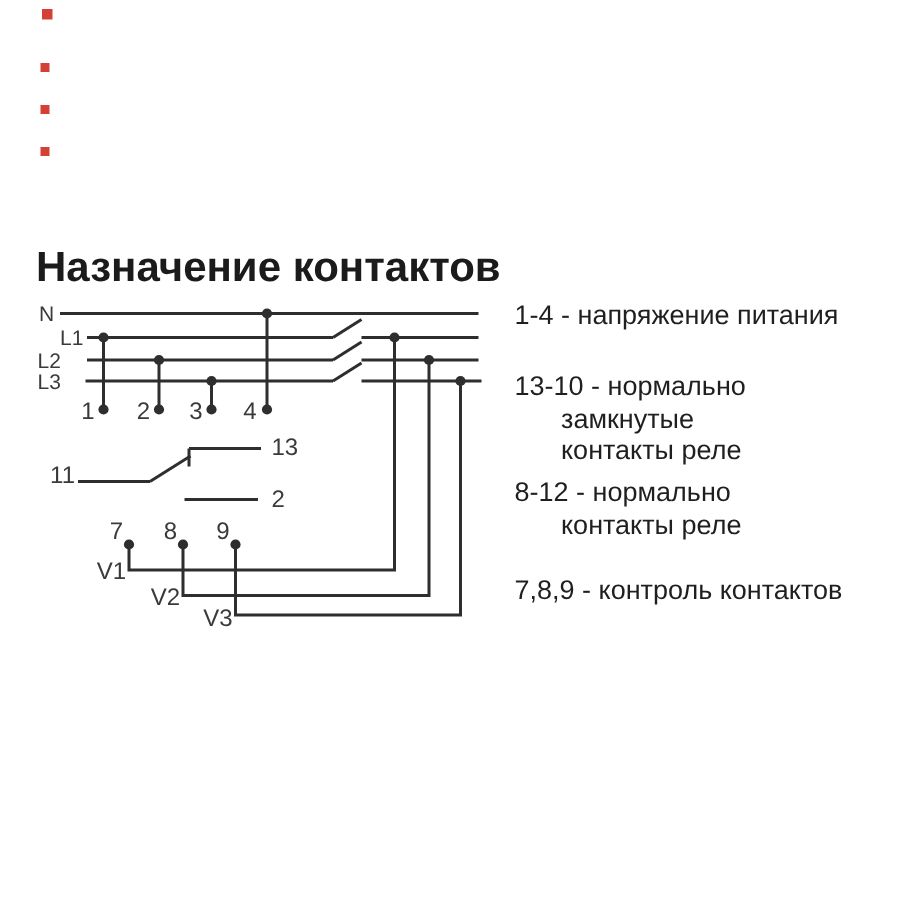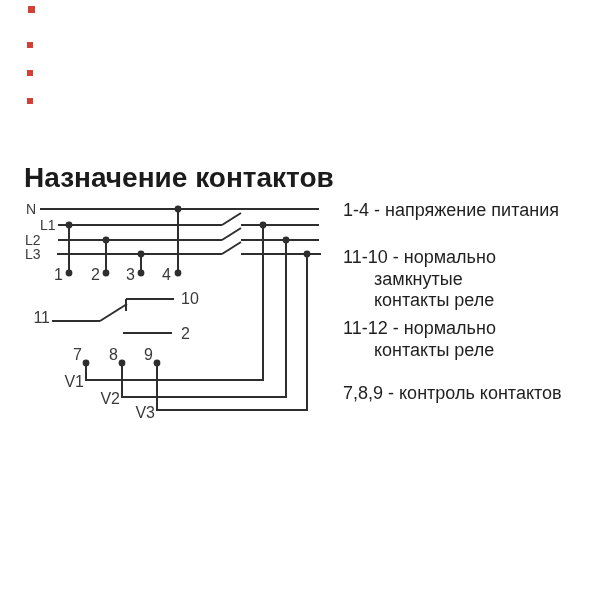--- a/index.html
+++ b/index.html
@@ -92,44 +92,44 @@
   <span class="dlabel bus" style="left:40px;top:225px">L1</span>
   <span class="dlabel bus" style="left:25px;top:240px">L2</span>
   <span class="dlabel bus" style="left:25px;top:254px">L3</span>
 
   <span class="dlabel ra" style="left:49px;width:14px;top:275px">1</span>
   <span class="dlabel ra" style="left:86px;width:14px;top:275px">2</span>
   <span class="dlabel ra" style="left:121px;width:14px;top:275px">3</span>
   <span class="dlabel ra" style="left:157px;width:14px;top:275px">4</span>
 
   <span class="dlabel ra" style="left:28px;width:22px;top:318px">11</span>
-  <span class="dlabel" style="left:181px;top:299px">10</span>
+  <span class="dlabel" style="left:181px;top:299px">13</span>
   <span class="dlabel" style="left:181px;top:334px">2</span>
 
   <span class="dlabel ra" style="left:68px;width:14px;top:355px">7</span>
   <span class="dlabel ra" style="left:104px;width:14px;top:355px">8</span>
   <span class="dlabel ra" style="left:139px;width:14px;top:355px">9</span>
 
   <span class="dlabel ra" style="left:56px;width:28px;top:382px">V1</span>
   <span class="dlabel ra" style="left:92px;width:28px;top:399px">V2</span>
   <span class="dlabel ra" style="left:127px;width:28px;top:413px">V3</span>
 
   <div class="legend">
     <div class="lg-entry" style="top:200px">
       <span>1-4 -</span>
       <span>напряжение питания</span>
     </div>
     <div class="lg-entry" style="top:247px">
-      <span>11-10 -</span>
+      <span>13-10 -</span>
       <span>нормально</span>
       <span class="lg-cont">замкнутые</span>
       <span class="lg-cont">контакты реле</span>
     </div>
     <div class="lg-entry" style="top:318px">
-      <span>11-12 -</span>
+      <span>8-12 -</span>
       <span>нормально</span>
       <span class="lg-cont">контакты реле</span>
     </div>
     <div class="lg-entry" style="top:383px">
       <span>7,8,9 -</span>
       <span>контроль контактов</span>
     </div>
   </div>
 
 </div>

